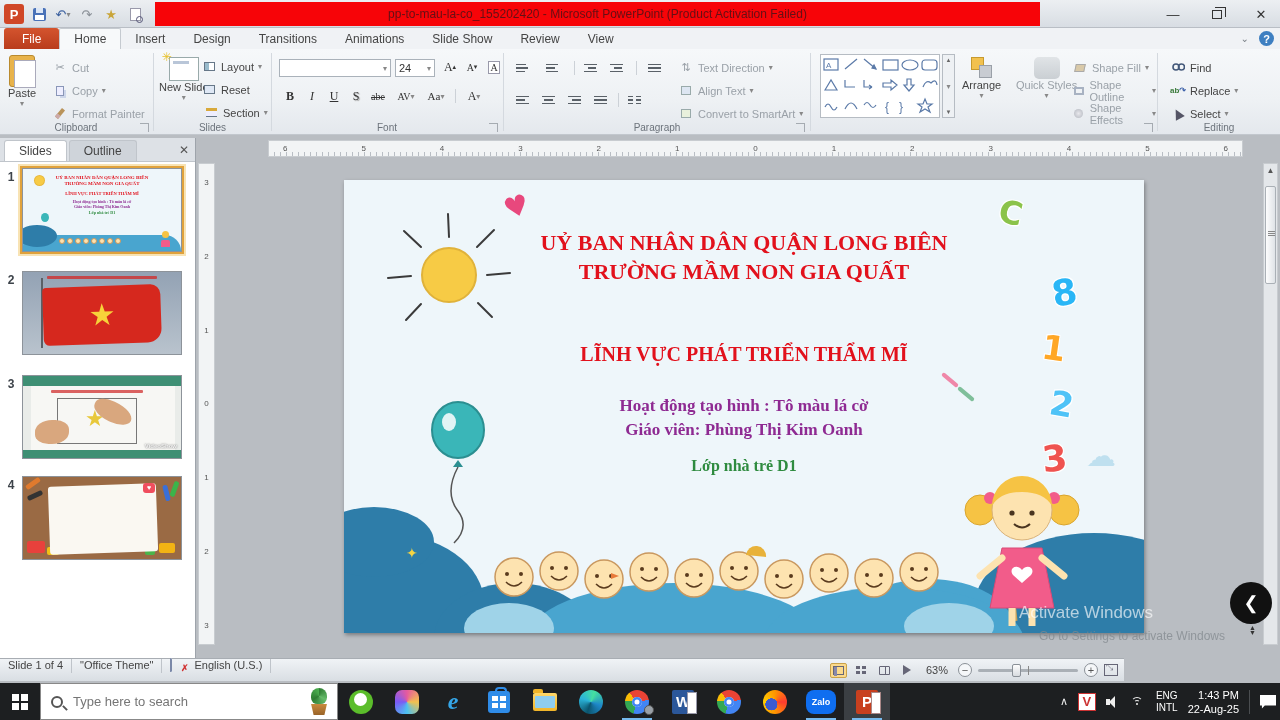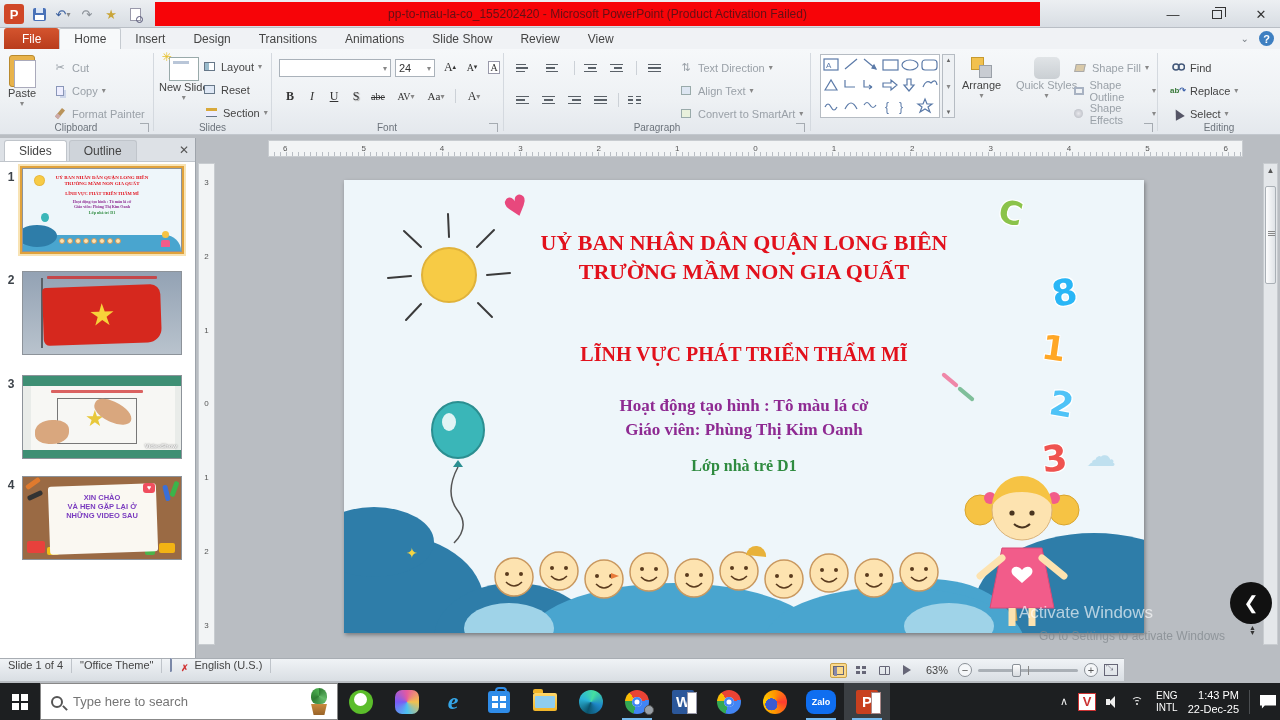--- a/index.html
+++ b/index.html
@@ -657,25 +657,20 @@
         <div class="toy" style="left:2px;top:4px;width:16px;height:5px;background:#e07a2e;transform:rotate(-35deg)"></div>
         <div class="toy" style="left:4px;top:16px;width:16px;height:5px;background:#333;transform:rotate(-25deg)"></div>
         <div class="toy" style="right:4px;top:4px;width:5px;height:16px;background:#3bb44a;transform:rotate(20deg)"></div>
         <div class="toy" style="right:12px;top:8px;width:5px;height:16px;background:#3a6fd8;transform:rotate(-14deg)"></div>
         <div class="toy" style="left:4px;bottom:6px;width:18px;height:12px;background:#e8413c"></div>
         <div class="toy" style="left:24px;bottom:4px;width:12px;height:8px;background:#f2c114"></div>
         <div class="toy" style="right:6px;bottom:6px;width:16px;height:10px;background:#f2b314"></div>
         <div class="toy" style="right:26px;bottom:4px;width:10px;height:8px;background:#4ab44a"></div>
         <div class="bye-paper"></div>
         <div class="bye-heart">♥</div>
-        <div class="bye-text">
-          <div>XIN CHÀO</div>
-          <div>VÀ HẸN GẶP LẠI Ở</div>
-          <div>NHỮNG VIDEO SAU</div>
-        </div>
       </div>
     </div>
   </div>
 </div>
 
 <div id="workspace">
   <div id="hruler">
     <span>6</span>
       <span>5</span>
       <span>4</span>
@@ -909,18 +904,18 @@
       <i style="left:1px;top:1px;width:12px;height:12px"></i>
       <i style="left:4px;top:4px;width:6px;height:6px"></i>
       <i style="left:6.5px;top:7px;width:1px;height:1px;background:#eee"></i>
     </span>
     <span class="lang">
       <div>ENG</div>
         <div>INTL</div>
     </span>
     <span class="clock">
       <div>1:43 PM</div>
-        <div>22-Dec-25</div>
+        <div>22-Aug-25</div>
     </span>
     <span id="tray-sep"></span>
     <span class="action-ic"></span>
   </div>
 </div>
 
 </body></html>

